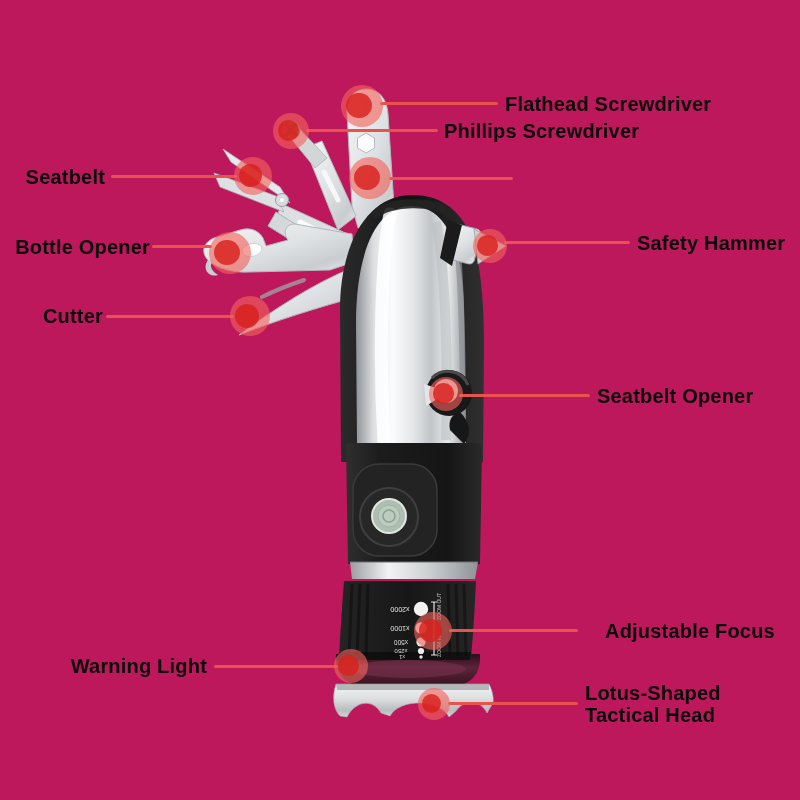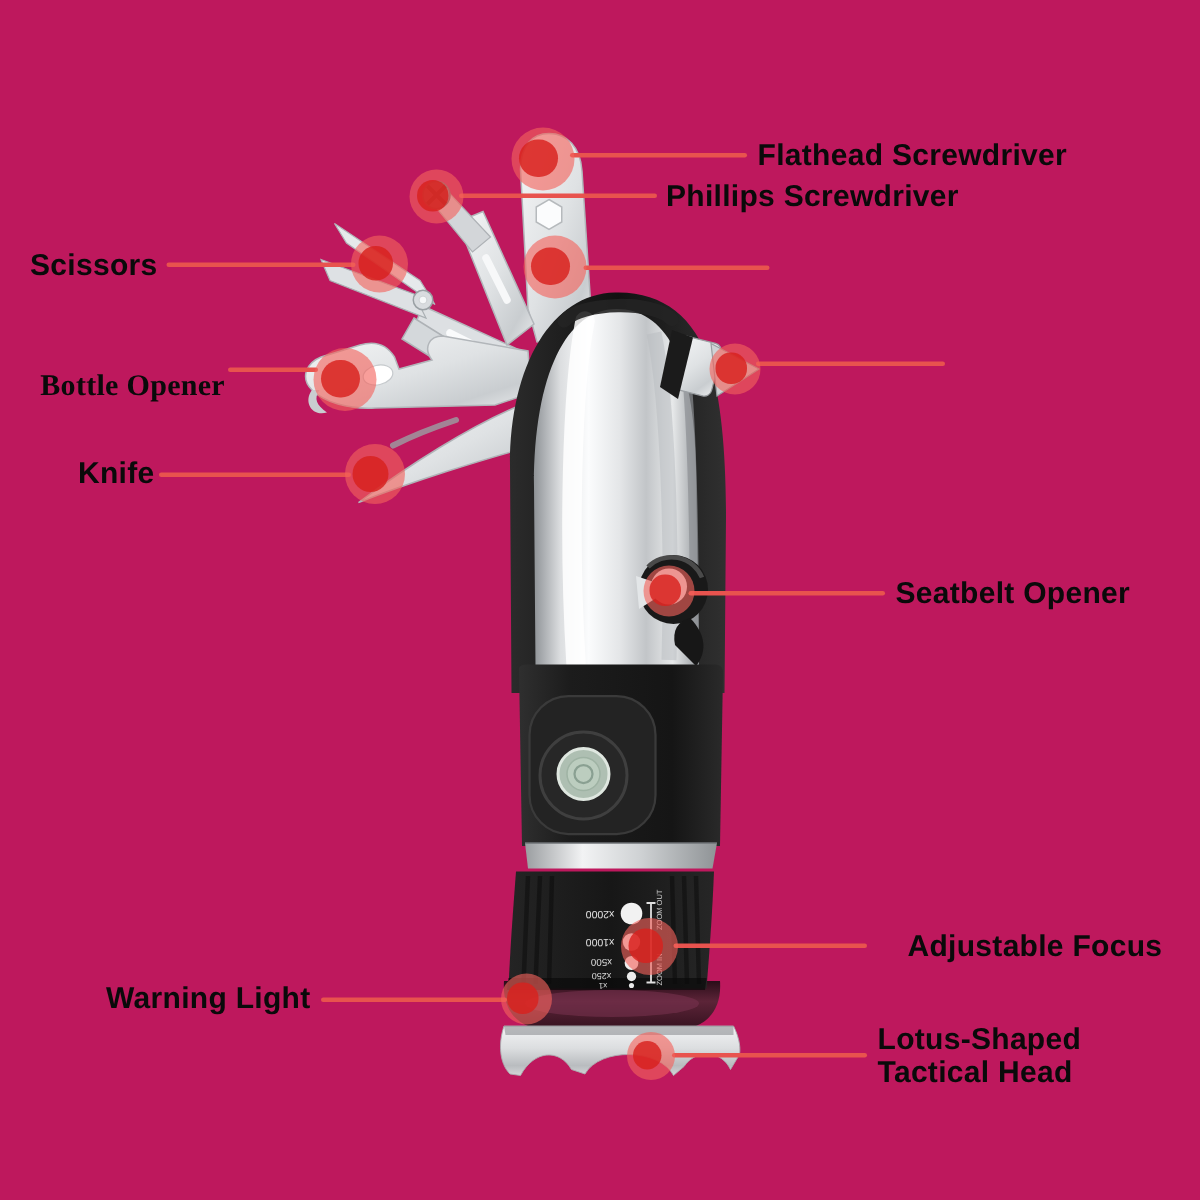--- a/index.html
+++ b/index.html
@@ -35,21 +35,21 @@
   #line-hammer{left:504px;top:241px;width:126px;}
   #line-seatbelt{left:459px;top:394px;width:131px;}
   #line-focus{left:449px;top:629px;width:129px;}
   #line-warning{left:214px;top:665px;width:124px;}
   #line-lotus{left:448px;top:702px;width:130px;}
   
   #lab-flathead{left:505px;top:92px;}
   #lab-phillips{left:444px;top:119px;text-align:center;}
   #lab-hex{left:521px;top:167px;}
   #lab-scissors{right:695px;top:165px;}
-  #lab-bottle{right:650px;top:245px;font-family:Liberation Serif, serif;}
+  #lab-bottle{right:650px;top:235px;}
   #lab-knife{right:697px;top:304px;}
   #lab-hammer{left:637px;top:231px;}
   #lab-seatbelt{left:597px;top:384px;}
   #lab-focus{left:585px;top:619px;margin-left:20px;}
   #lab-warning{right:593px;top:654px;}
   #lab-lotus{left:585px;top:682px;}
 </style>
 </head>
 <body>
 
@@ -234,23 +234,24 @@
   <div class="co-dot" id="dot-bottle"></div>
   <div class="co-dot" id="dot-knife"></div>
   <div class="co-dot" id="dot-hammer"></div>
   <div class="co-dot" id="dot-seatbelt"></div>
   <div class="co-dot" id="dot-focus"></div>
   <div class="co-dot" id="dot-warning"></div>
   <div class="co-dot" id="dot-lotus"></div>
 
   <div class="co-label" id="lab-flathead">Flathead Screwdriver</div>
   <div class="co-label" id="lab-phillips">Phillips Screwdriver</div>
-  <div class="co-label" id="lab-scissors">Scissors</div>
+  <div class="co-label" id="lab-scissors">Seatbelt</div>
   <div class="co-label" id="lab-bottle">Bottle Opener</div>
-  <div class="co-label" id="lab-knife">Knife</div>
+  <div class="co-label" id="lab-knife">Cutter</div>
+  <div class="co-label" id="lab-hammer">Safety Hammer</div>
   <div class="co-label" id="lab-seatbelt">Seatbelt Opener</div>
   <div class="co-label" id="lab-focus">Adjustable Focus</div>
   <div class="co-label" id="lab-warning">Warning Light</div>
   <div class="co-label two-line" id="lab-lotus">
     <div>Lotus-Shaped</div>
     <div>Tactical Head</div>
   </div>
 
 </div>
 

